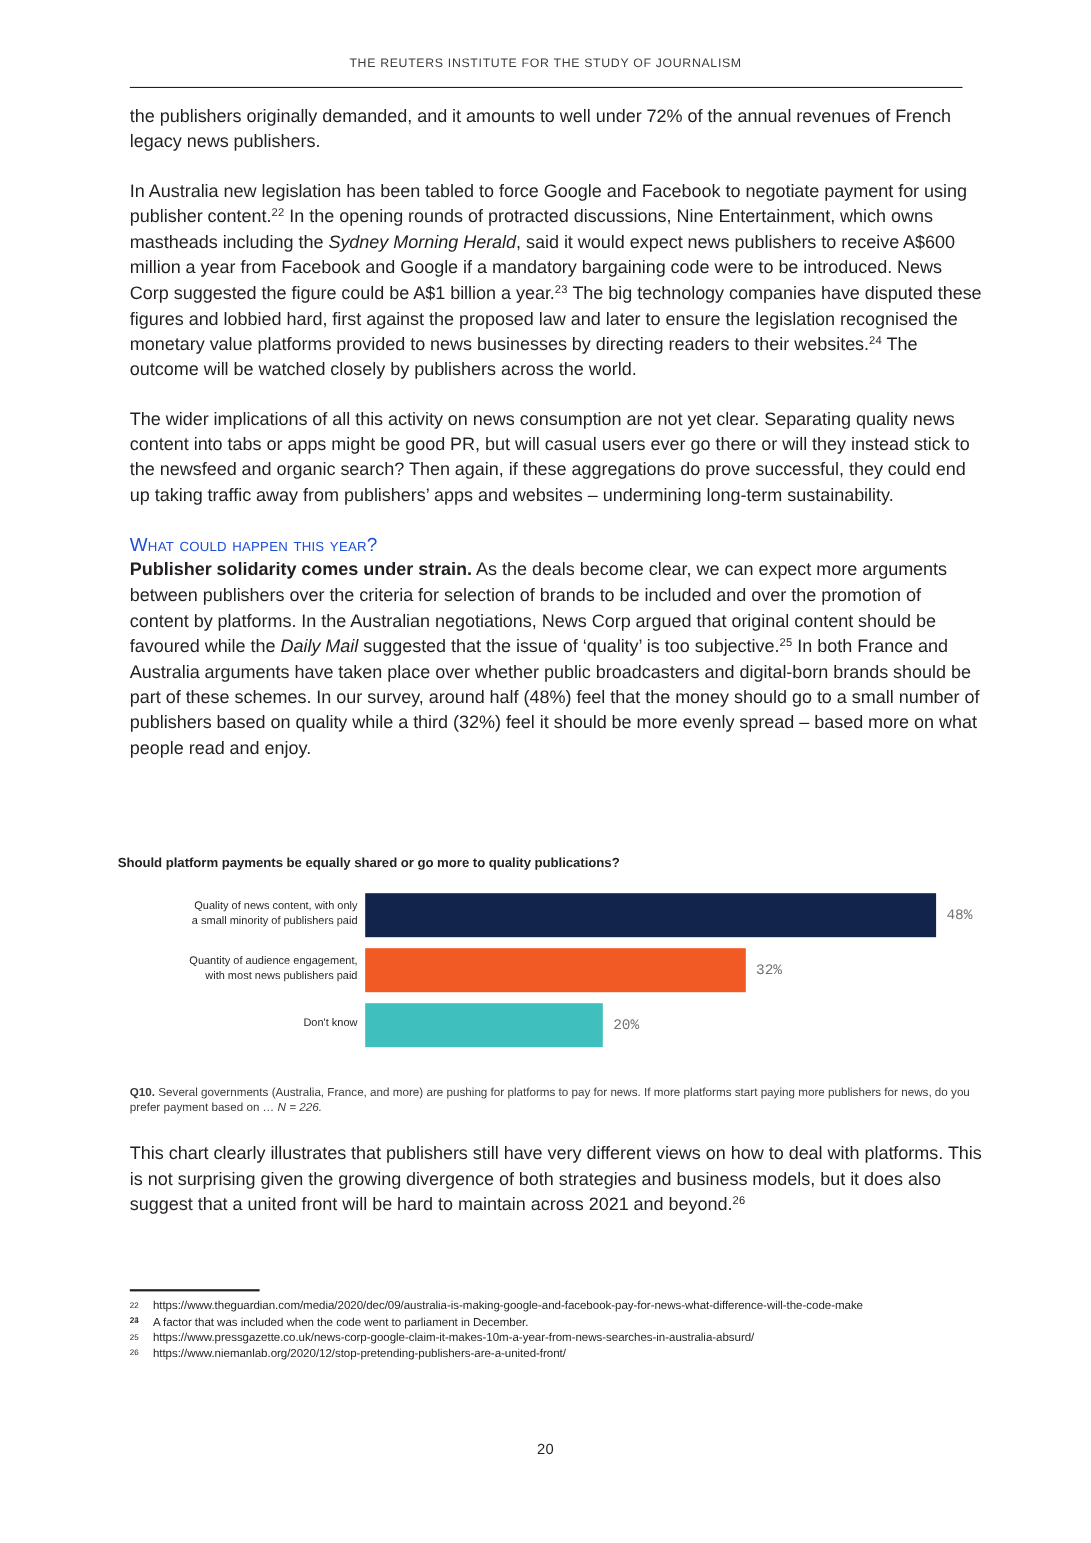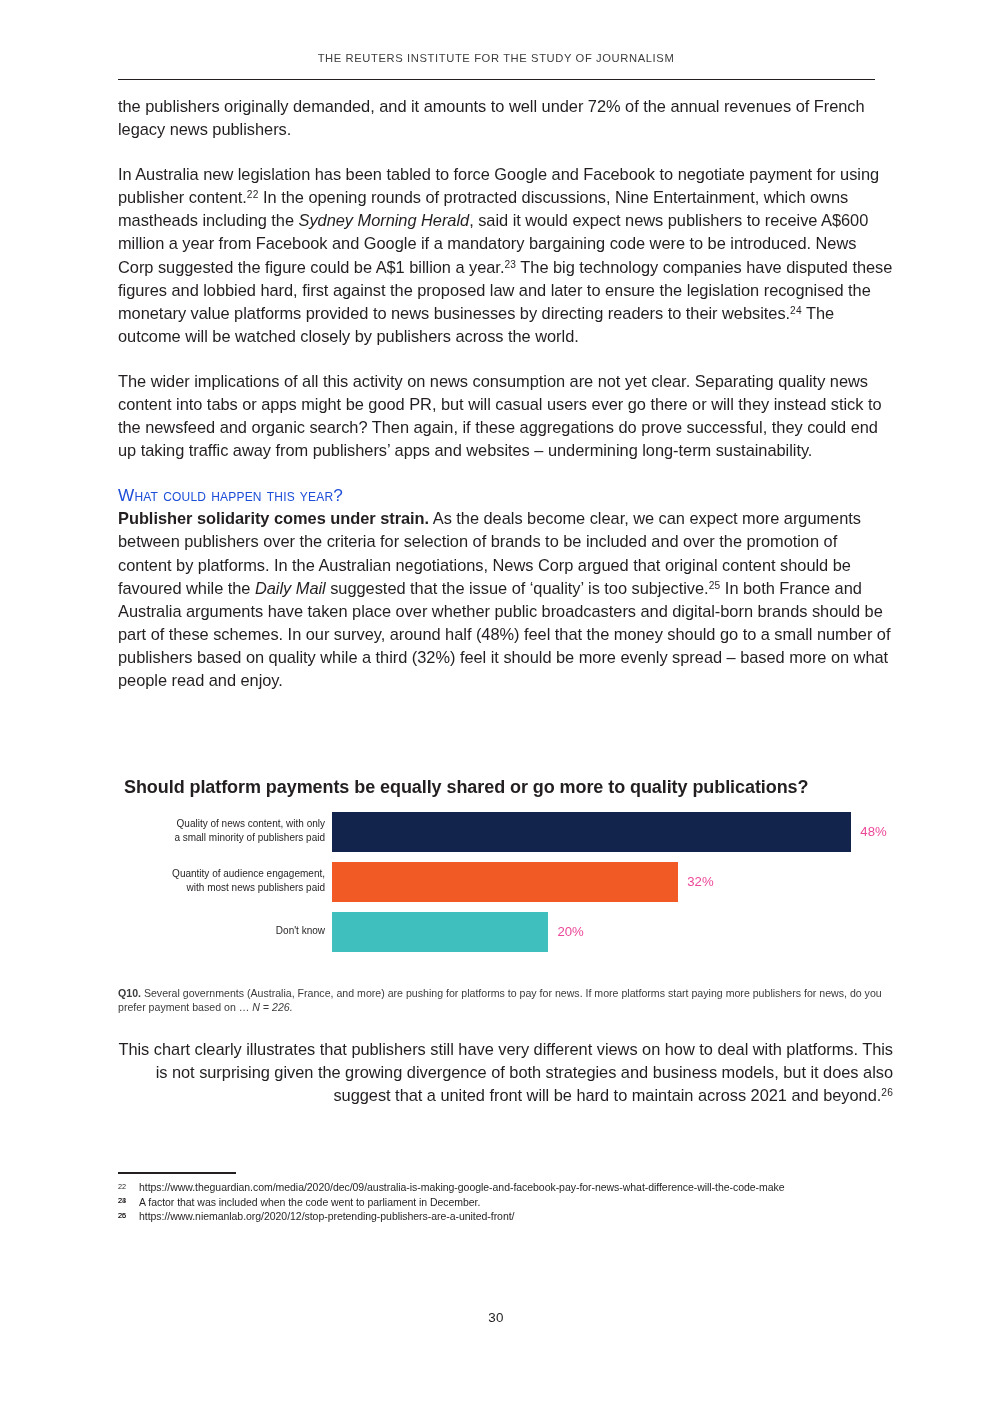--- a/index.html
+++ b/index.html
@@ -53,21 +53,21 @@
     width: 775px;
   }
   p.body {
     margin: 0 0 22px 0;
     font-size: 16.4px;
     line-height: 23.1px;
     color: #231f20;
     text-align: left;
     letter-spacing: -0.002em;
   }
-  p.body.tight { margin-bottom: 0; text-align: right; }
+  p.body.tight { margin-bottom: 0; }
   sup {
     font-size: 0.62em;
     vertical-align: 0.52em;
     line-height: 0;
     letter-spacing: 0.02em;
   }
   em { font-style: italic; }
 
   h2.section-head {
     margin: 0 0 1px 0;
@@ -76,23 +76,23 @@
     font-variant: small-caps;
     letter-spacing: 0.012em;
     color: #1d4ed8;
     line-height: 22px;
   }
   .lead-bold { font-weight: 700; }
 
   
   .chart-title {
     position: absolute;
-    left: 124px;
+    left: 107px;
     top: 777px;
-    font-size: 18px;
+    font-size: 12px;
     font-weight: 700;
     color: #231f20;
     letter-spacing: -0.004em;
     white-space: nowrap;
   }
   .chart {
     position: absolute;
     left: 118px;
     top: 812px;
     width: 775px;
@@ -115,22 +115,23 @@
   }
   .bar {
     position: absolute;
     left: 214px;
     height: 40px;
     top: 0;
   }
   .bar-value {
     position: absolute;
     font-size: 13.2px;
-    color: #ec4899;
+    color: #737373;
     white-space: nowrap;
+    font-family: Liberation Mono, monospace;
   }
 
   
   .source-note {
     position: absolute;
     left: 118px;
     top: 986px;
     width: 775px;
     font-size: 10.6px;
     line-height: 14.4px;
@@ -235,19 +236,19 @@
 
   <div class="col" style="top:1038px;">
     <p class="body tight"><span>This chart clearly illustrates that publishers still have very different views on how to deal with platforms. This is not surprising given the growing divergence of both strategies and business models, but it does also suggest that a united front will be hard to maintain across 2021 and beyond.</span><sup>26</sup></p>
   </div>
 
   <div class="fn-rule"></div>
   <div class="footnotes" id="footnotes">
       <div class="fn"><span class="fn-num">22</span><span>https://www.theguardian.com/media/2020/dec/09/australia-is-making-google-and-facebook-pay-for-news-what-difference-will-the-code-make</span></div>
       <div class="fn"><span class="fn-num">23</span></div>
       <div class="fn"><span class="fn-num">24</span><span>A factor that was included when the code went to parliament in December.</span></div>
-      <div class="fn"><span class="fn-num">25</span></div>
+      <div class="fn"><span class="fn-num">25</span><span>https://www.pressgazette.co.uk/news-corp-google-claim-it-makes-10m-a-year-from-news-searches-in-australia-absurd/</span></div>
       <div class="fn"><span class="fn-num">26</span><span>https://www.niemanlab.org/2020/12/stop-pretending-publishers-are-a-united-front/</span></div>
     </div>
 
-  <div class="folio">30</div>
+  <div class="folio">20</div>
 
 </div>
 
 </body></html>

